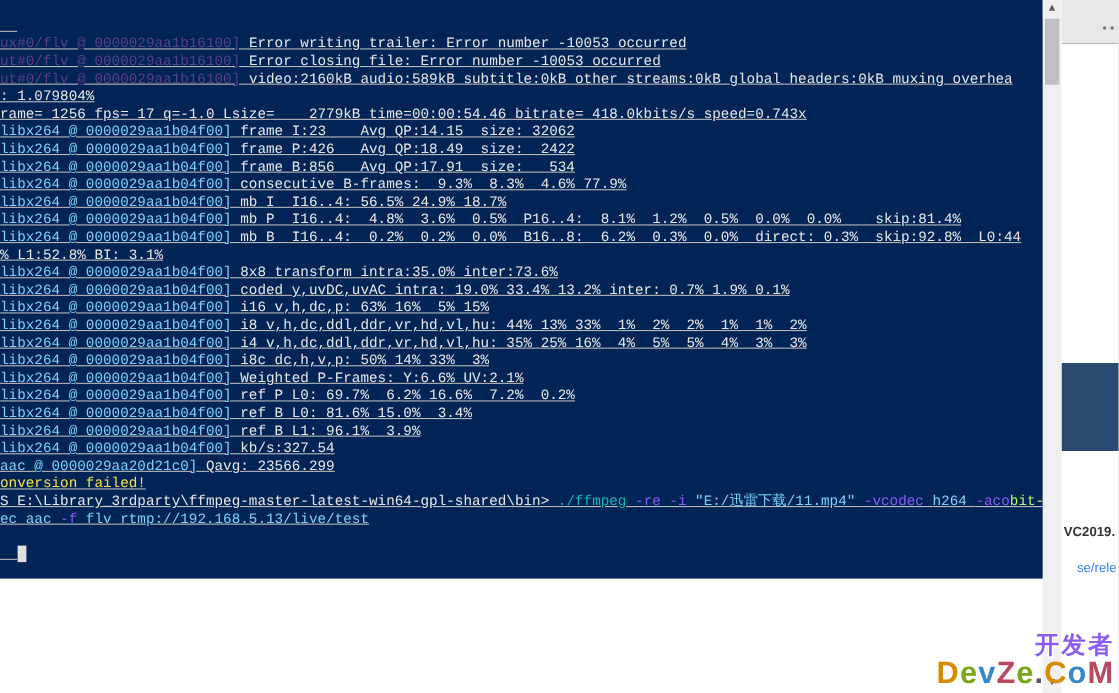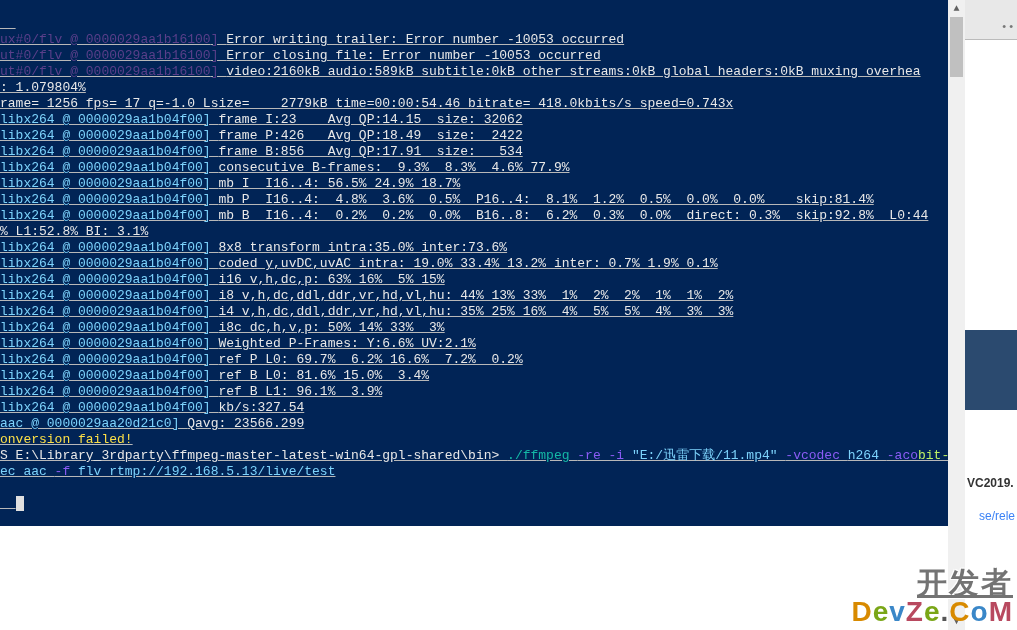--- a/index.html
+++ b/index.html
@@ -73,25 +73,24 @@
   .watermark {
     position:absolute;
     right:4px; bottom:4px;
     font-family:"Microsoft YaHei",sans-serif;
     font-weight:bold;
     text-align:right;
     pointer-events:none;
     line-height:1;
   }
   .watermark .cn {
-    font-size:30px;
-    color:#737373;
+    font-size:22px;
+    color:#8b5cf6;
     text-shadow:1px 1px 0 #fff,-1px -1px 0 #fff,1px -1px 0 #fff,-1px 1px 0 #fff;
     letter-spacing:2px;
-    text-decoration:underline;
   }
   .watermark .en {
     font-size:28px;
     letter-spacing:1px;
   }
   .watermark .en .d { color:#d88a00; }
   .watermark .en .e { color:#7aa617; }
   .watermark .en .v { color:#3a87c8; }
   .watermark .en .z { color:#b8495f; }
   .watermark .en .e2 { color:#7aa617; }

